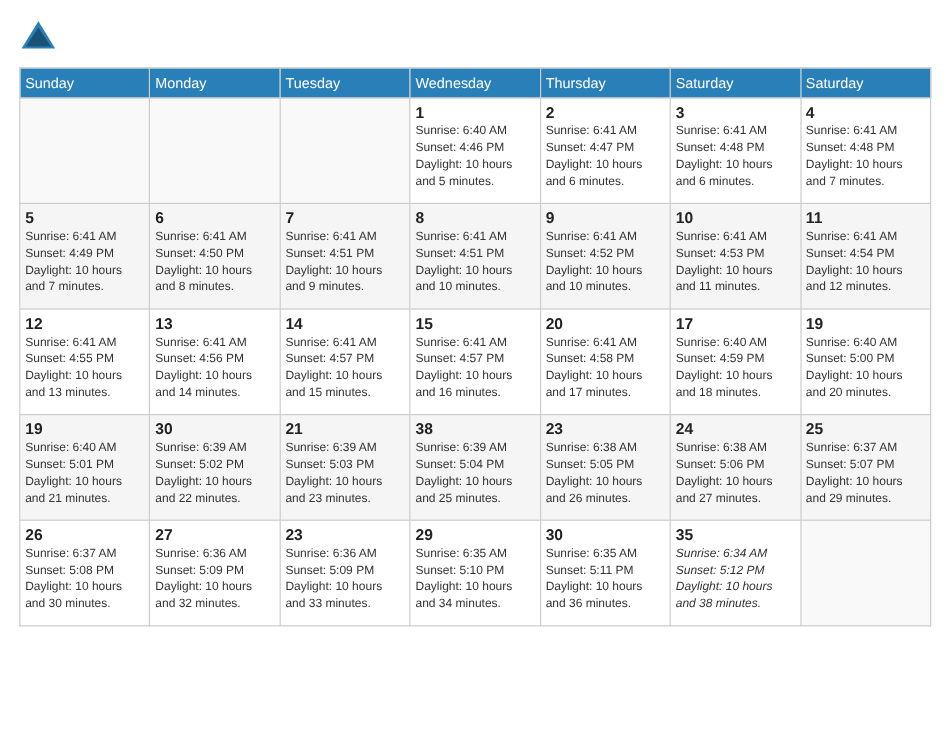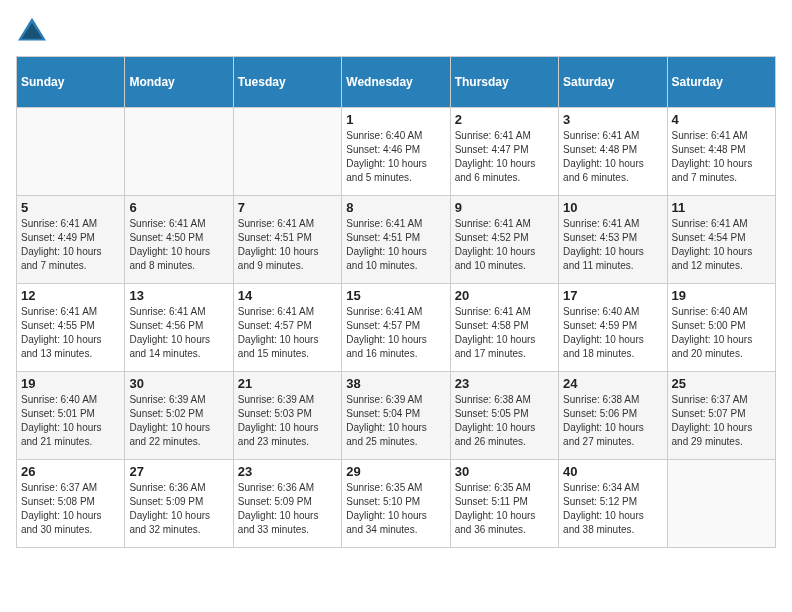--- a/index.html
+++ b/index.html
@@ -49,22 +49,22 @@
     }
     .calendar {
       width: 100%;
       border-collapse: collapse;
       table-layout: fixed;
     }
     .calendar th {
       background-color: #2980b9;
       color: #fff;
       font-size: 12px;
-      font-weight: bold;
-      padding: 18px 4px;
+      font-weight: normal;
+      padding: 5px 4px;
       text-align: left;
       border: 1px solid #ccc;
     }
     .calendar td {
       border: 1px solid #ccc;
       vertical-align: top;
       padding: 4px 4px;
       font-size: 10px;
       color: #333;
       height: 88px;
@@ -338,22 +338,22 @@
 and 34 minutes.</div>
         </td>
         <td>
           <span class="day-num">30</span>
           <div class="day-info" style="white-space: pre-line;">Sunrise: 6:35 AM
 Sunset: 5:11 PM
 Daylight: 10 hours
 and 36 minutes.</div>
         </td>
         <td>
-          <span class="day-num">40</span>
-          <div class="day-info" style="white-space: pre-line;">Sunrise: 6:34 AM
+          <span class="day-num">35</span>
+          <div class="day-info" style="white-space: pre-line; font-style: italic;">Sunrise: 6:34 AM
 Sunset: 5:12 PM
 Daylight: 10 hours
 and 38 minutes.</div>
         </td>
         <td class="empty-cell"></td>
       </tr>
     </tbody>
 </table>
 
 </body></html>

